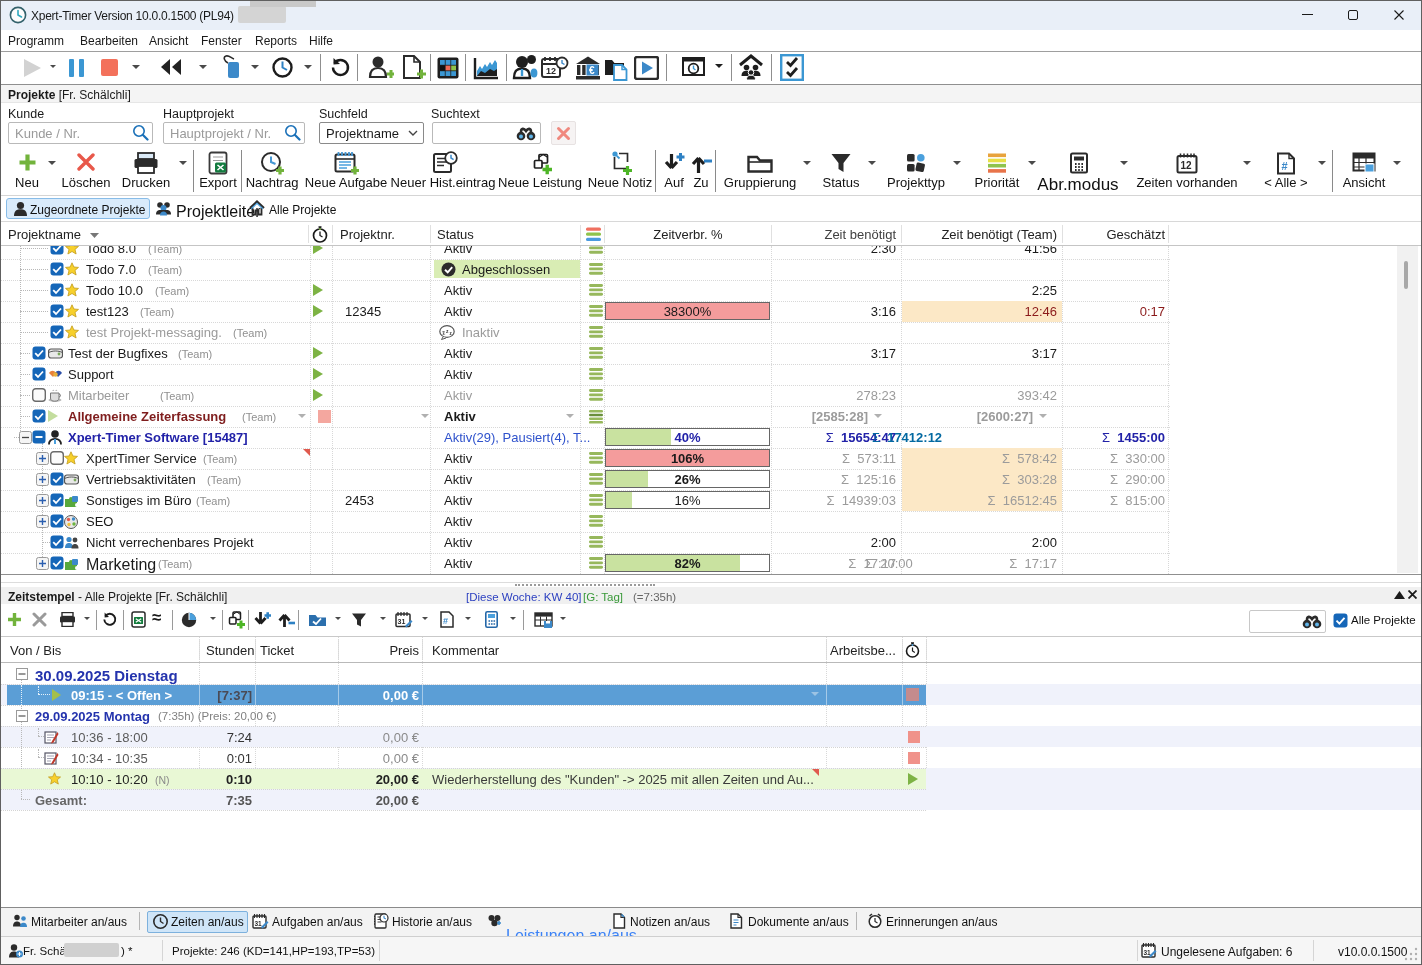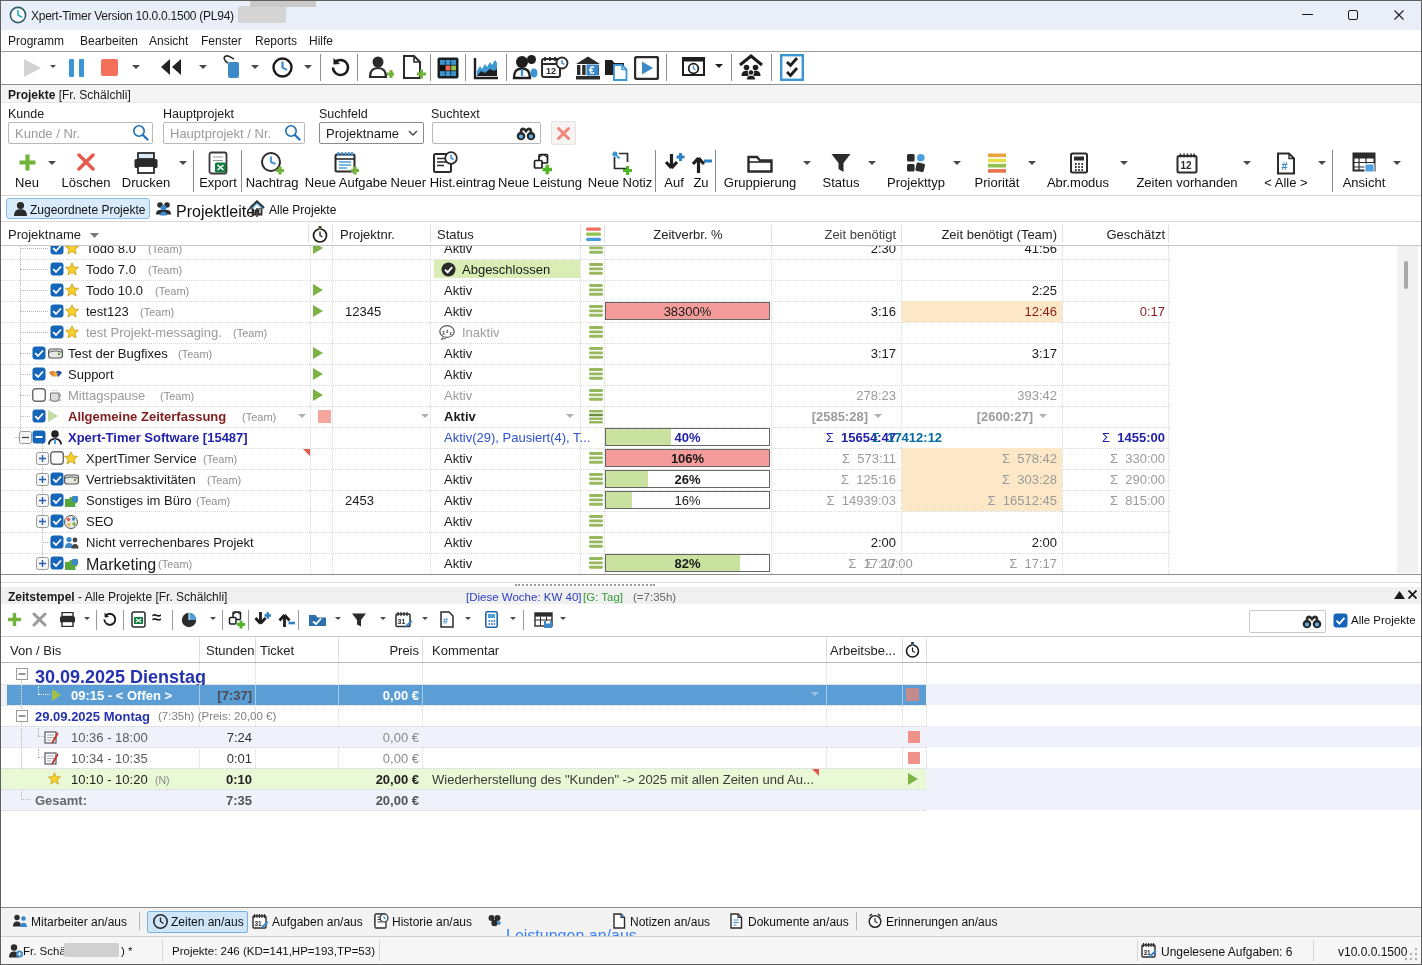--- a/index.html
+++ b/index.html
@@ -276,21 +276,21 @@
     <rect x="2" y="11.9" width="18" height="3.6" fill="#8fc34d"></rect>
     <rect x="2" y="17.1" width="18" height="3.6" fill="#e8744a"></rect>
   </svg>
 <div class="a" style="left:917px;top:175px;width:160px;text-align:center;font-size:13px;color:#111;white-space:nowrap;">Priorität</div>
 <div class="a" style="left:1028.0px;top:161px;width:0;height:0;border-left:4.0px solid transparent;border-right:4.0px solid transparent;border-top:4.4px solid #4a4a4a;"></div>
 <svg class="a" style="left:1068px;top:152px" width="22" height="22" viewBox="0 0 22 22">
     <rect x="3" y="1.5" width="16" height="19" rx="1.5" fill="#fff" stroke="#2b2b2b" stroke-width="2"></rect>
     <rect x="6" y="4.5" width="10" height="4" fill="#2b2b2b"></rect>
     <path d="M7 12 h1.6 M10.2 12 h1.6 M13.4 12 h1.6 M7 15 h1.6 M10.2 15 h1.6 M13.4 15 h1.6 M7 18 h1.6 M10.2 18 h1.6 M13.4 18 h1.6" stroke="#2b2b2b" stroke-width="1.8"></path>
   </svg>
-<div class="a" style="left:998px;top:175px;width:160px;text-align:center;font-size:13px;color:#111;white-space:nowrap;">Abr.modus</div>
+<div class="a" style="left:998px;top:175px;width:160px;text-align:center;font-size:17px;color:#111;white-space:nowrap;">Abr.modus</div>
 <div class="a" style="left:1120.0px;top:161px;width:0;height:0;border-left:4.0px solid transparent;border-right:4.0px solid transparent;border-top:4.4px solid #4a4a4a;"></div>
 <svg class="a" style="left:1176px;top:152px" width="22" height="22" viewBox="0 0 22 22">
     <rect x="1.5" y="4" width="19" height="16.5" rx="1.5" fill="#fff" stroke="#2b2b2b" stroke-width="2"></rect>
     <path d="M4.5 1.5 v4 M8 1.5 v4 M11.5 1.5 v4 M15 1.5 v4 M18 1.5 v4" stroke="#2b2b2b" stroke-width="1.5"></path>
     <text x="4.5" y="17" font-size="10" font-weight="bold" fill="#2b2b2b">12</text>
   </svg>
 <div class="a" style="left:1107px;top:175px;width:160px;text-align:center;font-size:13px;color:#111;white-space:nowrap;">Zeiten vorhanden</div>
 <div class="a" style="left:1243.0px;top:161px;width:0;height:0;border-left:4.0px solid transparent;border-right:4.0px solid transparent;border-top:4.4px solid #4a4a4a;"></div>
 <svg class="a" style="left:1276px;top:152px" width="20" height="23" viewBox="0 0 20 23">
     <path d="M2 1.5 H13 L18 6.5 V21.5 H2 Z" fill="#fff" stroke="#2b2b2b" stroke-width="2"></path>
@@ -508,21 +508,21 @@
   </svg>
 <svg class="a" style="left:32px;top:388.0px" width="14" height="14" viewBox="0 0 14 14">
     <rect x="0.7" y="0.7" width="12.6" height="12.6" rx="3" fill="#fbfbfb" stroke="#6a6a6a" stroke-width="1.4"></rect>
   </svg>
 <svg class="a" style="left:48px;top:388.5px" width="15" height="13" viewBox="0 0 15 13">
     <ellipse cx="7" cy="11" rx="6.5" ry="1.8" fill="#bbb"></ellipse>
     <path d="M2.5 4 H11 V9 A4 3 0 0 1 2.5 9 Z" fill="#ddd" stroke="#777" stroke-width="1"></path>
     <path d="M11 5 C13 5 13 8 11 8" fill="none" stroke="#777" stroke-width="1"></path>
     <path d="M4.5 2 C5 1 5.5 1 6 2 M7.5 2 C8 1 8.5 1 9 2" stroke="#999" stroke-width="0.8" fill="none"></path>
   </svg>
-<div class="a" style="left:68px;top:388.0px;font-size:13px;color:#9b9b9b;font-weight:normal;white-space:nowrap;">Mittagspause</div>
+<div class="a" style="left:68px;top:388.0px;font-size:13px;color:#9b9b9b;font-weight:normal;white-space:nowrap;">Mitarbeiter</div>
 <div class="a" style="left:160px;top:389.5px;font-size:11px;color:#909090;font-weight:normal;white-space:nowrap;">(Team)</div>
 <div class="a" style="left:313px;top:388.5px;width:0;height:0;border-top:6.5px solid transparent;border-bottom:6.5px solid transparent;border-left:10.66px solid #7db344;"></div>
 <div class="a" style="left:444px;top:388.0px;font-size:13px;color:#9b9b9b;font-weight:normal;white-space:nowrap;">Aktiv</div>
 <svg class="a" style="left:589px;top:388.5px" width="14" height="14" viewBox="0 0 14 14">
     <rect x="0" y="0.0" width="14" height="2.9" rx="1.4" fill="#97b85c"></rect>
     <rect x="0" y="4.4" width="14" height="2.9" rx="1.4" fill="#97b85c"></rect>
     <rect x="0" y="8.8" width="14" height="2.9" rx="1.4" fill="#97b85c"></rect>
   </svg>
 <div class="a" style="left:596px;top:388.0px;width:300px;text-align:right;font-size:13px;color:#9b9b9b;font-weight:normal;white-space:nowrap;">278:23</div>
 <div class="a" style="left:757px;top:388.0px;width:300px;text-align:right;font-size:13px;color:#9b9b9b;font-weight:normal;white-space:nowrap;">393:42</div>
@@ -907,21 +907,21 @@
 <div class="a" style="left:38px;top:736px;width:12px;height:1px;border-top:1px dotted #b8b8b8;"></div>
 <div class="a" style="left:38px;top:749px;width:1px;height:8px;border-left:1px dotted #b8b8b8;"></div>
 <div class="a" style="left:38px;top:757px;width:12px;height:1px;border-top:1px dotted #b8b8b8;"></div>
 <div class="a" style="left:38px;top:770px;width:1px;height:8px;border-left:1px dotted #b8b8b8;"></div>
 <div class="a" style="left:38px;top:778px;width:12px;height:1px;border-top:1px dotted #b8b8b8;"></div>
 <div class="a" style="left:21px;top:799px;width:9px;height:1px;border-top:1px dotted #b8b8b8;"></div>
 <svg class="a" style="left:16px;top:668px" width="12" height="12" viewBox="0 0 12 12">
     <rect x="0.5" y="0.5" width="11" height="11" fill="#fff" stroke="#9a9a9a" stroke-width="1"></rect>
     <path d="M2.5 6 H9.5" stroke="#555" stroke-width="1.2"></path>
   </svg>
-<div class="a" style="left:35px;top:666.5px;font-size:18px;color:#2433ad;font-weight:bold;white-space:nowrap;">30.09.2025 Dienstag</div>
+<div class="a" style="left:35px;top:666.5px;font-size:15px;color:#2433ad;font-weight:bold;white-space:nowrap;">30.09.2025 Dienstag</div>
 <div class="a" style="left:7px;top:685px;width:919px;height:20px;background:#5b9ed6;"></div>
 <div class="a" style="left:52px;top:688.5px;width:0;height:0;border-top:6.0px solid transparent;border-bottom:6.0px solid transparent;border-left:9.84px solid #a3bf4a;"></div>
 <div class="a" style="left:71px;top:687.5px;font-size:13px;color:#fff;font-weight:bold;white-space:nowrap;">09:15 - &lt; Offen &gt;</div>
 <div class="a" style="left:-48px;top:687.5px;width:300px;text-align:right;font-size:13px;color:#4a4a55;font-weight:bold;white-space:nowrap;">[7:37]</div>
 <div class="a" style="left:119px;top:687.5px;width:300px;text-align:right;font-size:13px;color:#fff;font-weight:bold;white-space:nowrap;">0,00 €</div>
 <div class="a" style="left:810.5px;top:692px;width:0;height:0;border-left:4.5px solid transparent;border-right:4.5px solid transparent;border-top:4.95px solid #9cc3e4;"></div>
 <div class="a" style="left:199px;top:685px;width:1px;height:20px;background:rgba(255,255,255,0.45);"></div>
 <div class="a" style="left:255px;top:685px;width:1px;height:20px;background:rgba(255,255,255,0.45);"></div>
 <div class="a" style="left:338px;top:685px;width:1px;height:20px;background:rgba(255,255,255,0.45);"></div>
 <div class="a" style="left:422px;top:685px;width:1px;height:20px;background:rgba(255,255,255,0.45);"></div>

